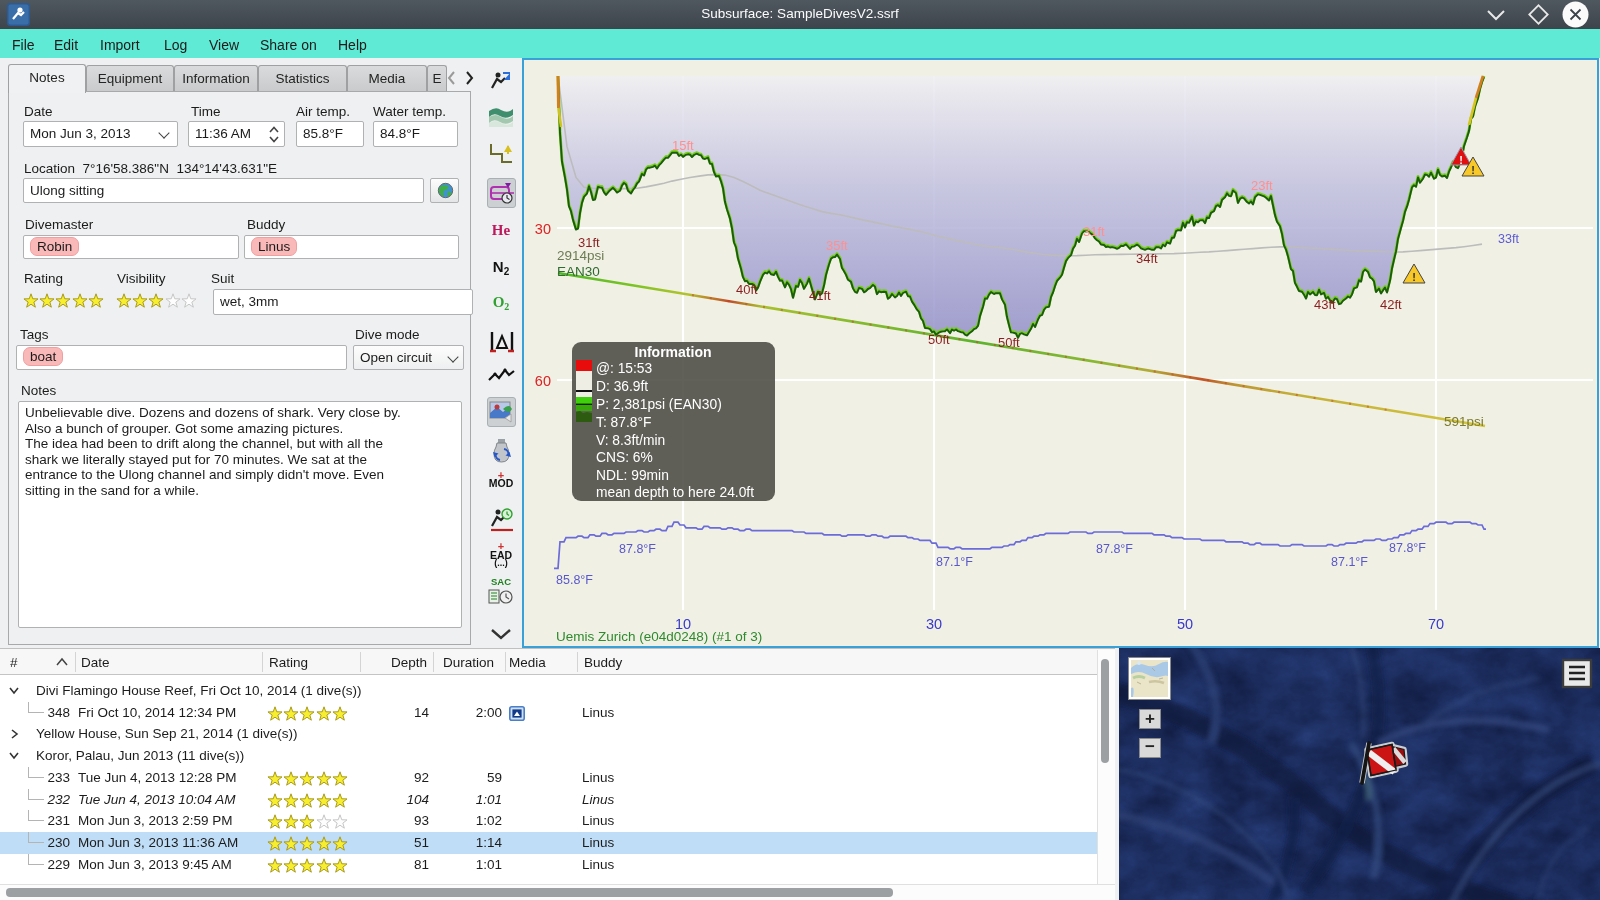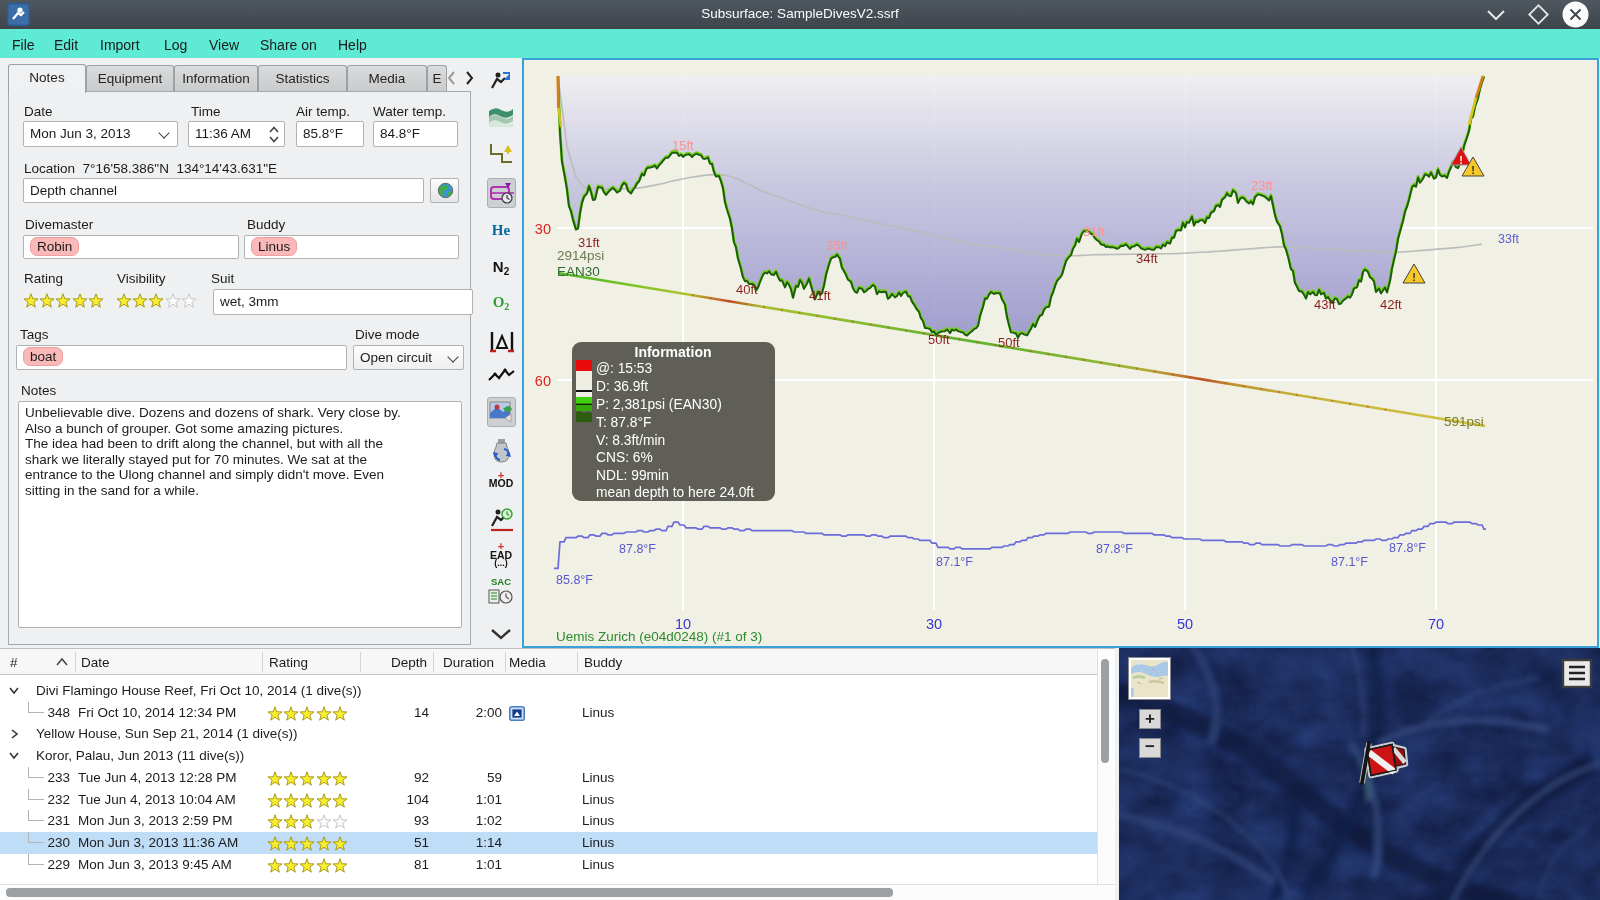--- a/index.html
+++ b/index.html
@@ -88,21 +88,21 @@
 <div class="inp" style="left:23px;top:121px;width:155px;height:26px">Mon Jun 3, 2013</div>
 <div class="chev" style="left:160px;top:129px"></div>
 <div class="inp" style="left:188px;top:121px;width:97px;height:26px">11:36 AM</div>
 <svg class="abs" style="left:268px;top:126px" width="12" height="17" viewBox="0 0 12 17">
     <path d="M2 6 L6 1.5 L10 6" stroke="#444" stroke-width="1.6" fill="none"></path>
     <path d="M2 11 L6 15.5 L10 11" stroke="#444" stroke-width="1.6" fill="none"></path>
   </svg>
 <div class="inp" style="left:296px;top:121px;width:68px;height:26px">85.8°F</div>
 <div class="inp" style="left:373px;top:121px;width:85px;height:26px">84.8°F</div>
 <div class="lbl" style="left:24px;top:161px">Location&nbsp;&nbsp;7°16'58.386"N&nbsp;&nbsp;134°14'43.631"E</div>
-<div class="inp" style="left:23px;top:178px;width:401px;height:25px">Depth channel</div>
+<div class="inp" style="left:23px;top:178px;width:401px;height:25px">Ulong sitting</div>
 <div class="abs" style="left:430px;top:178px;width:29px;height:25px;background:linear-gradient(#fdfdfd,#e4e5e6);border:1px solid #b0b1b2;border-radius:2px">
  <svg style="margin:3px 0 0 6px" width="17" height="17" viewBox="0 0 17 17">
       <circle cx="8.5" cy="8.5" r="7.2" fill="#3f92d2"></circle>
       <path d="M3.5 4.5 Q7 2.5 10.5 4 Q13 6 9.5 7.5 Q5.5 8.5 6.5 11.5 Q7.5 14 5.5 14.5 Q2 12 1.8 8.5 Q2.2 6 3.5 4.5Z" fill="#3fae49"></path>
       <path d="M11 9 Q14 9.5 15 12 Q13 14.5 11 15 Q9.5 12 11 9Z" fill="#3fae49"></path>
       <circle cx="8.5" cy="8.5" r="7.2" fill="none" stroke="#666" stroke-width="1"></circle>
     </svg>
 </div>
 <div class="lbl" style="left:25px;top:217px">Divemaster</div>
 <div class="lbl" style="left:247px;top:217px">Buddy</div>
@@ -161,21 +161,21 @@
     <path d="M16 12 L20 5 L24 12 Z" fill="#d8c020"></path>
     <path d="M20 6 L20 14" stroke="#d8c020" stroke-width="2"></path>
   </svg>
 <svg class="abs" style="left:489px;top:181px" width="26" height="25" viewBox="0 0 26 25">
     <rect x="2" y="6" width="18" height="12" rx="3" fill="none" stroke="#b030b0" stroke-width="2"></rect>
     <path d="M1 12 h24" stroke="#b030b0" stroke-width="1.6"></path>
     <path d="M16 2 L22 2 L19 7 Z" fill="#8020a0"></path>
     <circle cx="18" cy="17" r="5" fill="#e8e8f0" stroke="#333" stroke-width="1.2"></circle>
     <path d="M18 14 L18 17 L20.5 18.5" stroke="#333" stroke-width="1.2" fill="none"></path>
   </svg>
-<div class="tbtn" style="top:222px;font-size:15px;color:#0369a1;font-weight:bold;font-family:'Liberation Serif',serif">He</div>
+<div class="tbtn" style="top:222px;font-size:15px;color:#be185d;font-weight:bold;font-family:'Liberation Serif',serif">He</div>
 <div class="tbtn" style="top:258px;font-size:15px;color:#111;font-weight:bold">N<span style="font-size:10px;vertical-align:-3px">2</span></div>
 <div class="tbtn" style="top:294px;font-size:15px;color:#30a030;font-weight:bold;font-family:'Liberation Serif',serif">O<span style="font-size:10px;vertical-align:-3px">2</span></div>
 <svg class="abs" style="left:489px;top:330px" width="26" height="24" viewBox="0 0 26 24">
     <path d="M3 2 L3 20 M23 2 L23 20" stroke="#111" stroke-width="2.4"></path>
     <path d="M8 18 L13 6 L18 18 Z" fill="none" stroke="#111" stroke-width="2"></path>
     <path d="M1 21 h6 M19 21 h6" stroke="#c02020" stroke-width="2.4"></path>
   </svg>
 <svg class="abs" style="left:488px;top:366px" width="27" height="20" viewBox="0 0 27 20">
     <path d="M1 14 L7 8 L11 12 L17 4 L21 9 L26 5" stroke="#111" stroke-width="2.2" fill="none"></path>
     <circle cx="7" cy="8" r="1.6" fill="#111"></circle>
@@ -428,21 +428,21 @@
                             <polygon points="7.80,0.80 9.56,5.77 14.84,5.91 10.65,9.13 12.15,14.19 7.80,11.20 3.45,14.19 4.95,9.13 0.76,5.91 6.04,5.77" fill="#f7ee30" stroke="#a89a1c" stroke-width="1"></polygon>
                           </svg><svg width="16" height="15" viewBox="0 0 15.6 15" style="margin-right:0.2px">
                             <polygon points="7.80,0.80 9.56,5.77 14.84,5.91 10.65,9.13 12.15,14.19 7.80,11.20 3.45,14.19 4.95,9.13 0.76,5.91 6.04,5.77" fill="#f7ee30" stroke="#a89a1c" stroke-width="1"></polygon>
                           </svg><svg width="16" height="15" viewBox="0 0 15.6 15" style="margin-right:0.2px">
                             <polygon points="7.80,0.80 9.56,5.77 14.84,5.91 10.65,9.13 12.15,14.19 7.80,11.20 3.45,14.19 4.95,9.13 0.76,5.91 6.04,5.77" fill="#f7ee30" stroke="#a89a1c" stroke-width="1"></polygon>
                           </svg></span>
                         <span style="left:380px;width:49px;text-align:right">92</span>
                         <span style="left:440px;width:62px;text-align:right">59</span>
                         <span style="left:582px">Linus</span>
                       </div>
-<div class="trow" style="top:140px;">
+<div class="trow" style="top:140px;font-style:italic;">
                         <div class="abs" style="left:28px;top:0px;width:16px;height:11px;border-left:1px solid #b4b4b4;border-bottom:1px solid #b4b4b4"></div>
                         <span style="left:38px;width:32px;text-align:right">232</span>
                         <span style="left:78px">Tue Jun 4, 2013 10:04 AM</span>
                         <span style="left:267px;top:3.5px"><svg width="16" height="15" viewBox="0 0 15.6 15" style="margin-right:0.2px">
                             <polygon points="7.80,0.80 9.56,5.77 14.84,5.91 10.65,9.13 12.15,14.19 7.80,11.20 3.45,14.19 4.95,9.13 0.76,5.91 6.04,5.77" fill="#f7ee30" stroke="#a89a1c" stroke-width="1"></polygon>
                           </svg><svg width="16" height="15" viewBox="0 0 15.6 15" style="margin-right:0.2px">
                             <polygon points="7.80,0.80 9.56,5.77 14.84,5.91 10.65,9.13 12.15,14.19 7.80,11.20 3.45,14.19 4.95,9.13 0.76,5.91 6.04,5.77" fill="#f7ee30" stroke="#a89a1c" stroke-width="1"></polygon>
                           </svg><svg width="16" height="15" viewBox="0 0 15.6 15" style="margin-right:0.2px">
                             <polygon points="7.80,0.80 9.56,5.77 14.84,5.91 10.65,9.13 12.15,14.19 7.80,11.20 3.45,14.19 4.95,9.13 0.76,5.91 6.04,5.77" fill="#f7ee30" stroke="#a89a1c" stroke-width="1"></polygon>
                           </svg><svg width="16" height="15" viewBox="0 0 15.6 15" style="margin-right:0.2px">

